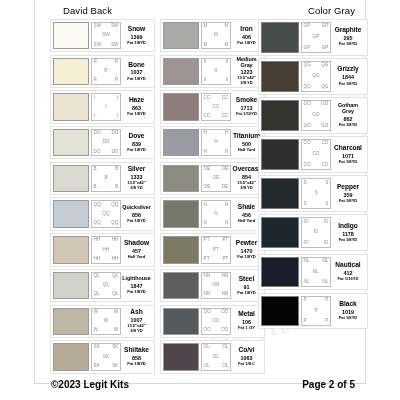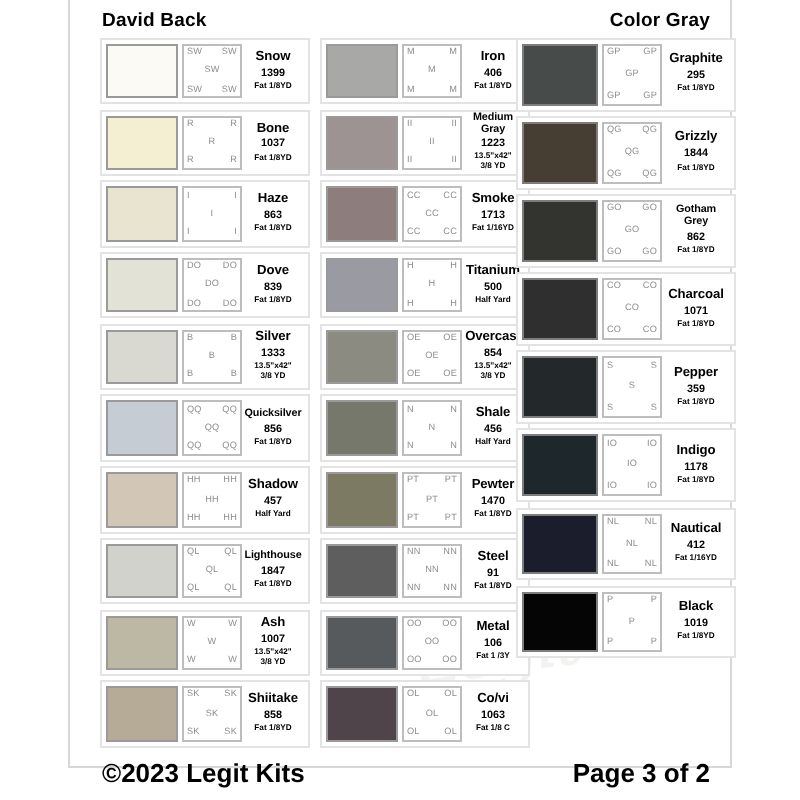--- a/index.html
+++ b/index.html
@@ -36,22 +36,23 @@
     pointer-events:none;
     text-shadow:0 0 1px #efefed;
   }
   .headers{
     position:absolute;
     left:0;top:4px;width:332px;height:16px;
   }
   .hdr{
     position:absolute;
     font-size:9.5px;
-    font-weight:bold;
+    font-weight:normal;
     letter-spacing:.1px;
+    margin-left:12px;
   }
   .hdr-left{left:17px;top:1px;}
   .hdr-right{right:11px;top:1px;}
 
   .columns{
     position:absolute;
     left:0;top:19px;width:332px;
   }
   .col{
     position:absolute;
@@ -136,21 +137,21 @@
     line-height:1.15;
     white-space:pre-line;
   }
 
   .footer{
     position:absolute;
     left:0;bottom:7px;width:332px;height:14px;
   }
   .foot{
     position:absolute;
-    font-size:13px;
+    font-size:10px;
     font-weight:bold;
   }
   .foot-left{left:17px;}
   .foot-right{right:11px;}
 </style>
 </head>
 <body>
 
 <div class="page-frame"></div>
 
@@ -759,16 +760,16 @@
             <div class="cname">Black</div>
             <div class="cnum">1019</div>
             <div class="cyard">Fat 1/8YD</div>
           </div>
         </div>
       </div>
   </div>
 
   <div class="footer">
     <div class="foot foot-left">©2023 Legit Kits</div>
-    <div class="foot foot-right">Page 3 of 2</div>
+    <div class="foot foot-right">Page 2 of 5</div>
   </div>
 
 </div>
 
 </body></html>

